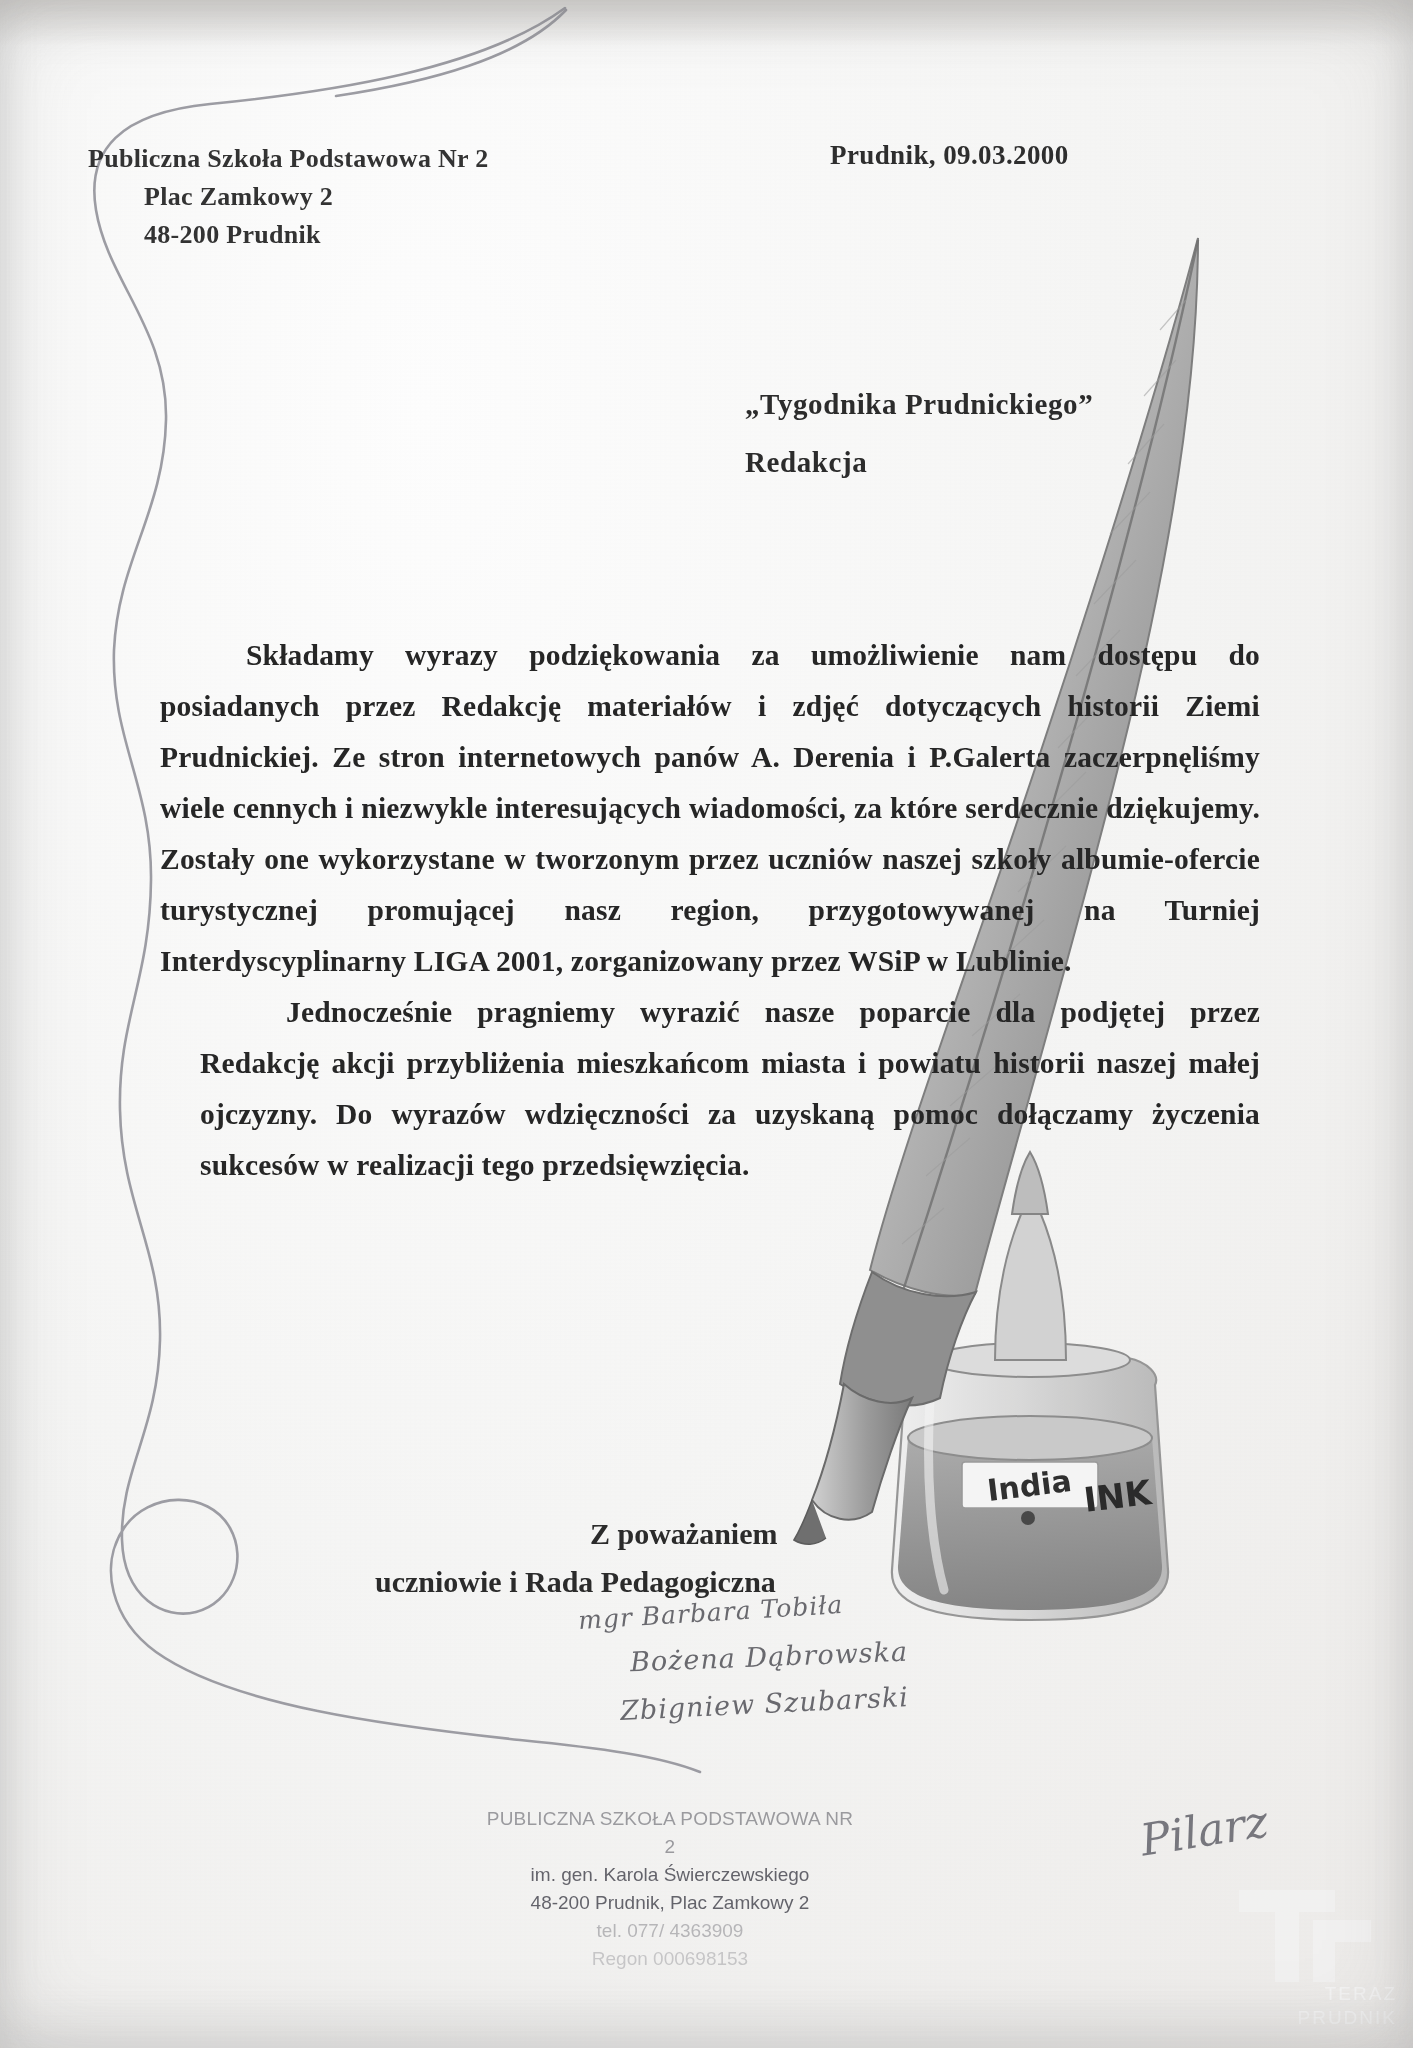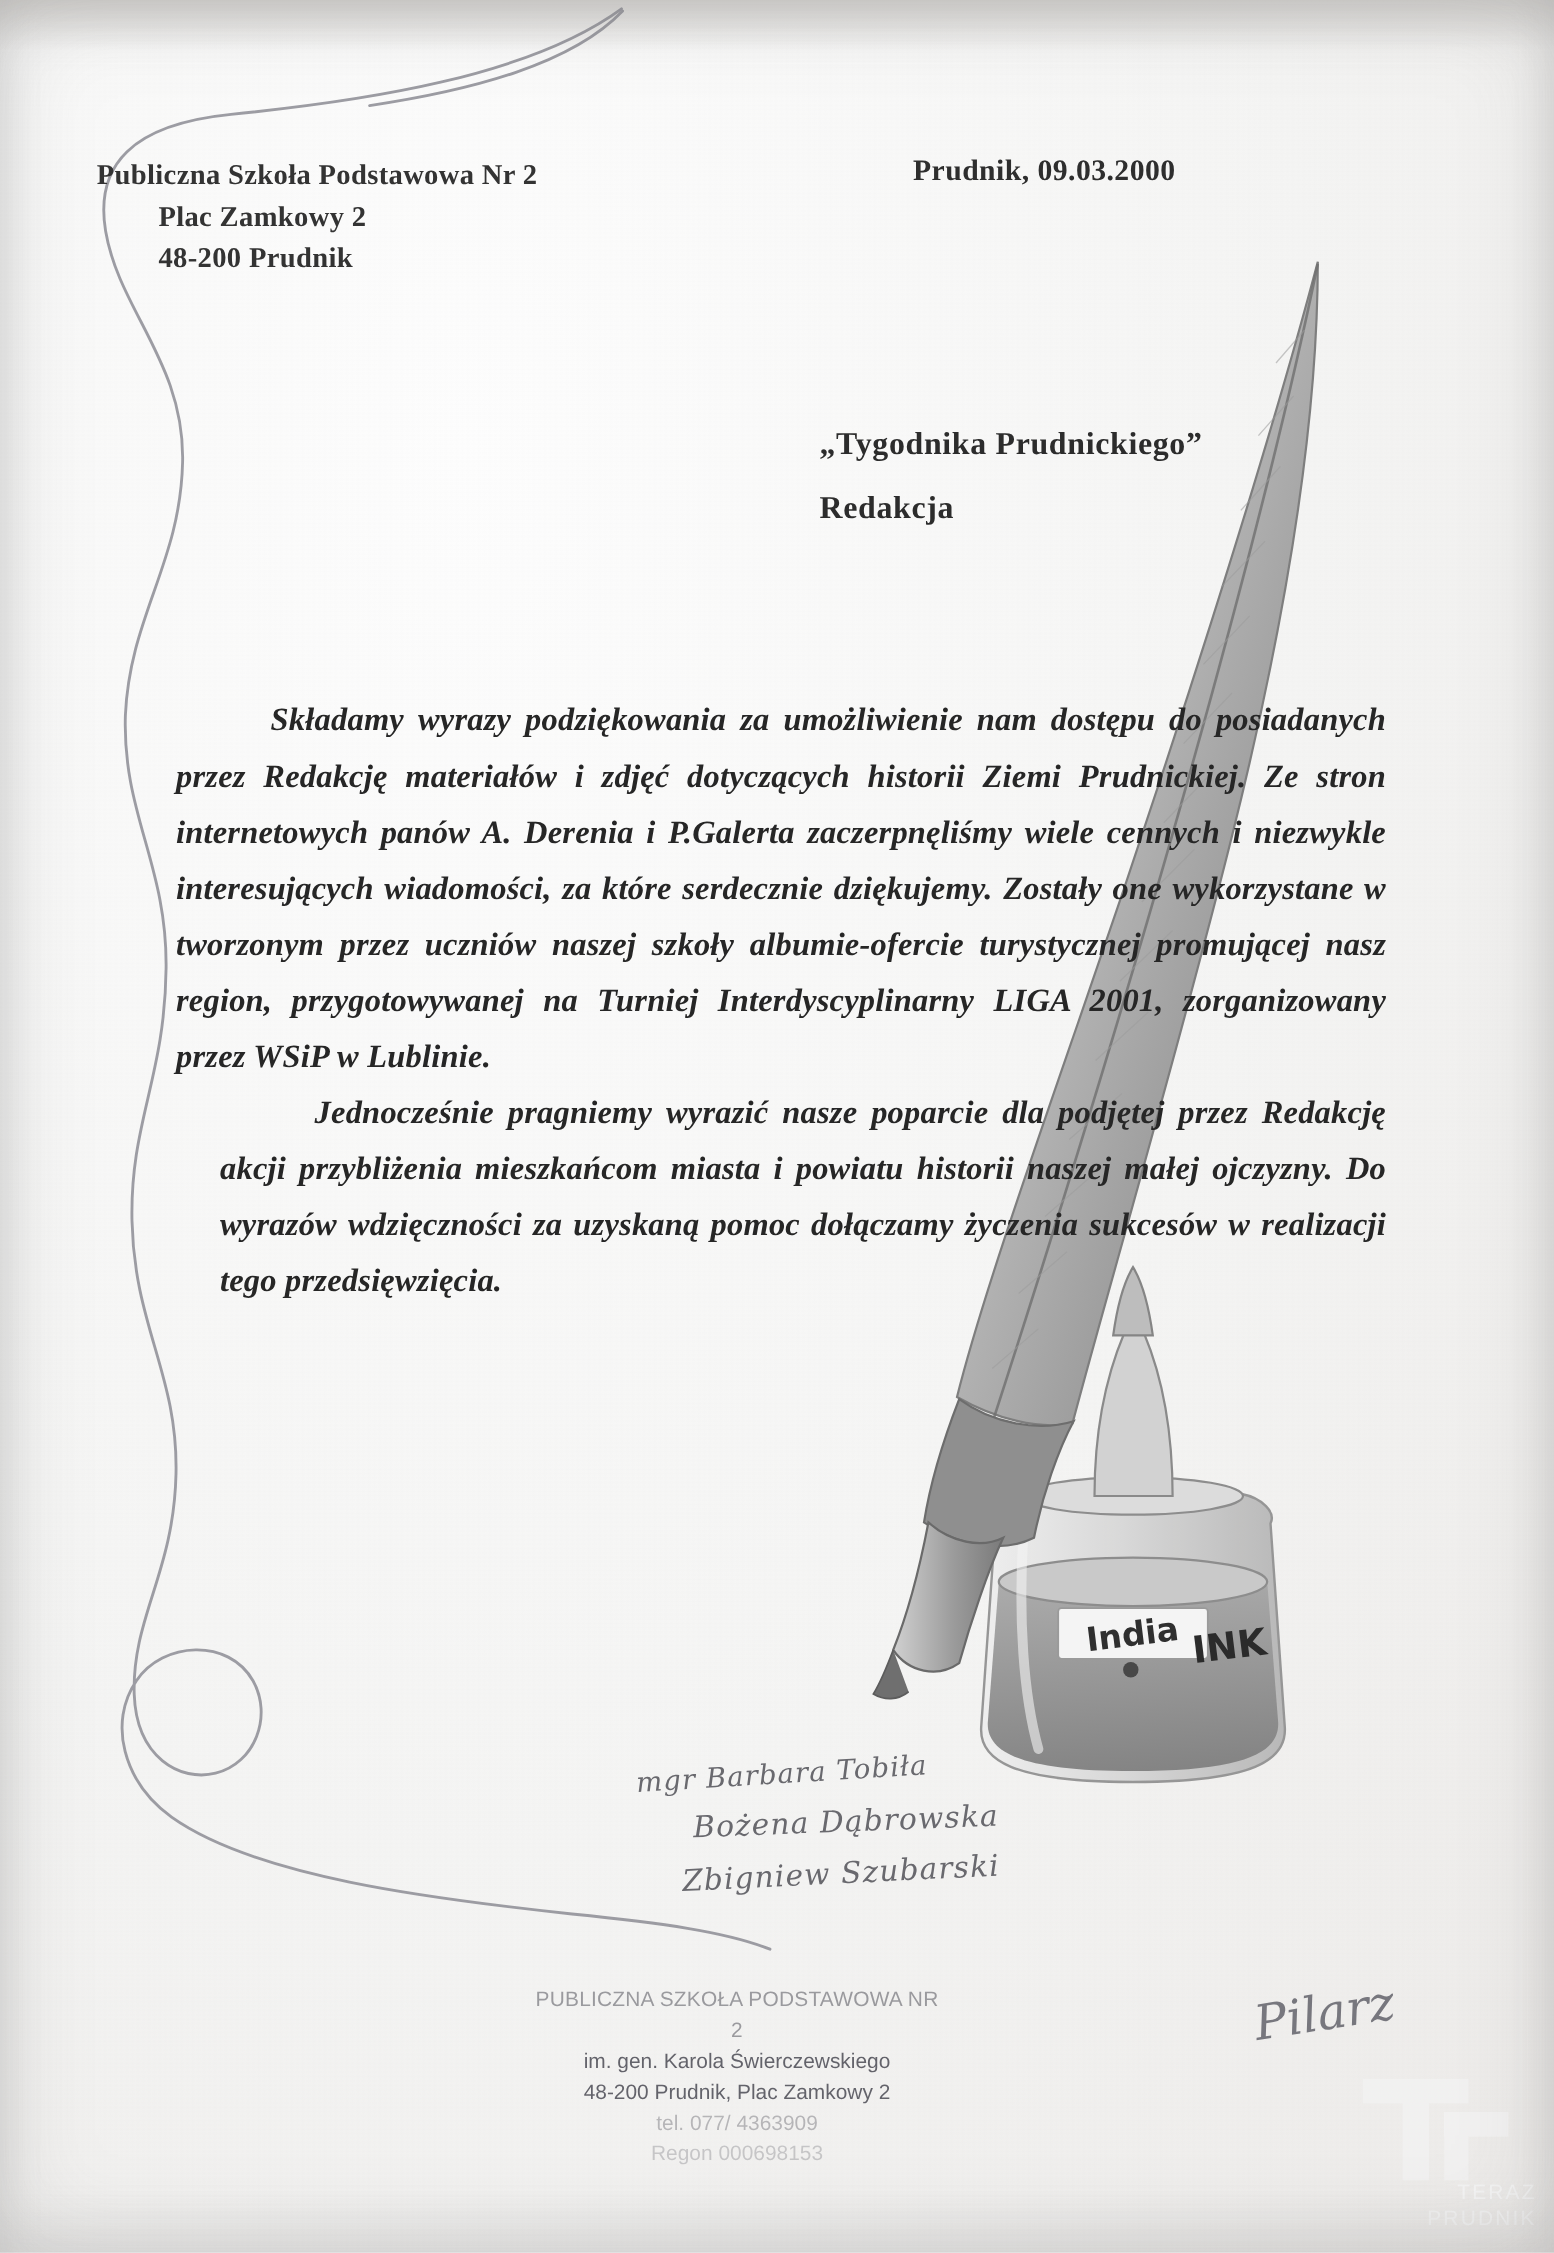--- a/index.html
+++ b/index.html
@@ -85,21 +85,21 @@
     left: 160px; top: 630px;
     width: 1100px;
     font-size: 29.5px;
     line-height: 51px;
     text-align: justify;
     text-justify: inter-word;
     font-weight: 700;
     color: #262626;
     letter-spacing: .2px;
   }
-  #body p { margin: 0; text-indent: 86px; font-style: italic; }
+  #body p { margin: 0; text-indent: 86px; }
   #body p + p { margin-top: 0px; margin-left: 40px; }
 
   #closing {
     left: 375px; top: 1510px;
     font-size: 30px;
     line-height: 48px;
     font-weight: 700;
     color: #2b2b2b;
   }
   #closing .l1 { padding-left: 215px; }
@@ -321,20 +321,24 @@
   <div class="txt" id="addressee">
     <div>„Tygodnika Prudnickiego”</div>
     <div>Redakcja</div>
   </div>
 
   <div class="txt" id="body">
     <p>Składamy wyrazy podziękowania za umożliwienie nam dostępu do posiadanych przez Redakcję materiałów i zdjęć dotyczących historii Ziemi Prudnickiej. Ze stron internetowych panów A. Derenia i P.Galerta zaczerpnęliśmy wiele cennych i niezwykle interesujących wiadomości, za które serdecznie dziękujemy. Zostały one wykorzystane w tworzonym przez uczniów naszej szkoły albumie-ofercie turystycznej promującej nasz region, przygotowywanej na Turniej Interdyscyplinarny LIGA 2001, zorganizowany przez WSiP w Lublinie.</p>
     <p>Jednocześnie pragniemy wyrazić nasze poparcie dla podjętej przez Redakcję akcji przybliżenia mieszkańcom miasta i powiatu historii naszej małej ojczyzny. Do wyrazów wdzięczności za uzyskaną pomoc dołączamy życzenia sukcesów w realizacji tego przedsięwzięcia.</p>
   </div>
 
+  <div class="txt" id="closing">
+    <div class="l1">Z poważaniem</div>
+    <div class="l2">uczniowie i Rada Pedagogiczna</div>
+  </div>
 
   <div class="hand" id="sig1">mgr Barbara Tobiła</div>
   <div class="hand" id="sig2">Bożena Dąbrowska</div>
   <div class="hand" id="sig3">Zbigniew Szubarski</div>
 
   <div id="stamp">
     <div class="fade1">PUBLICZNA SZKOŁA PODSTAWOWA NR 2</div>
     <div>im. gen. Karola Świerczewskiego</div>
     <div>48-200 Prudnik, Plac Zamkowy 2</div>
     <div class="fade2">tel. 077/ 4363909</div>

